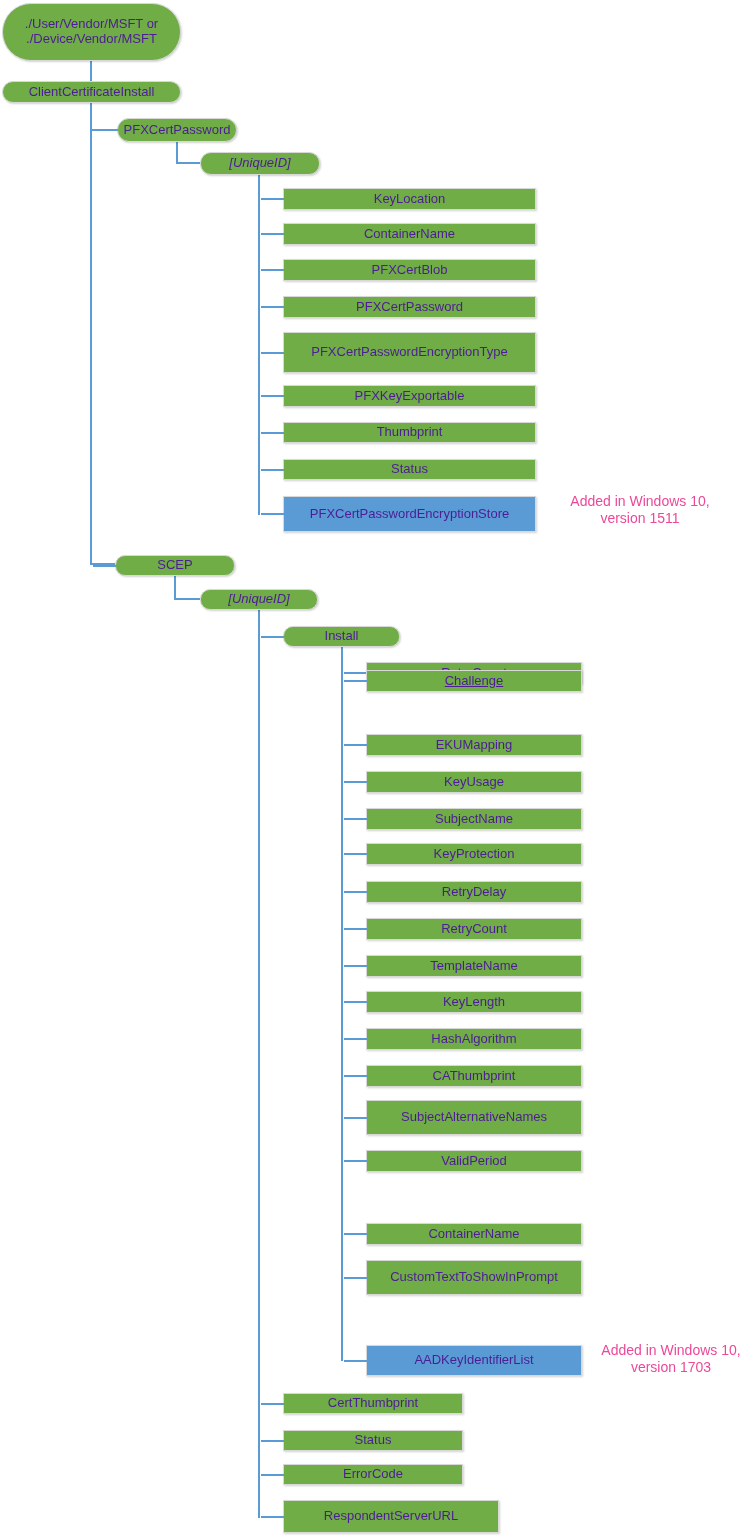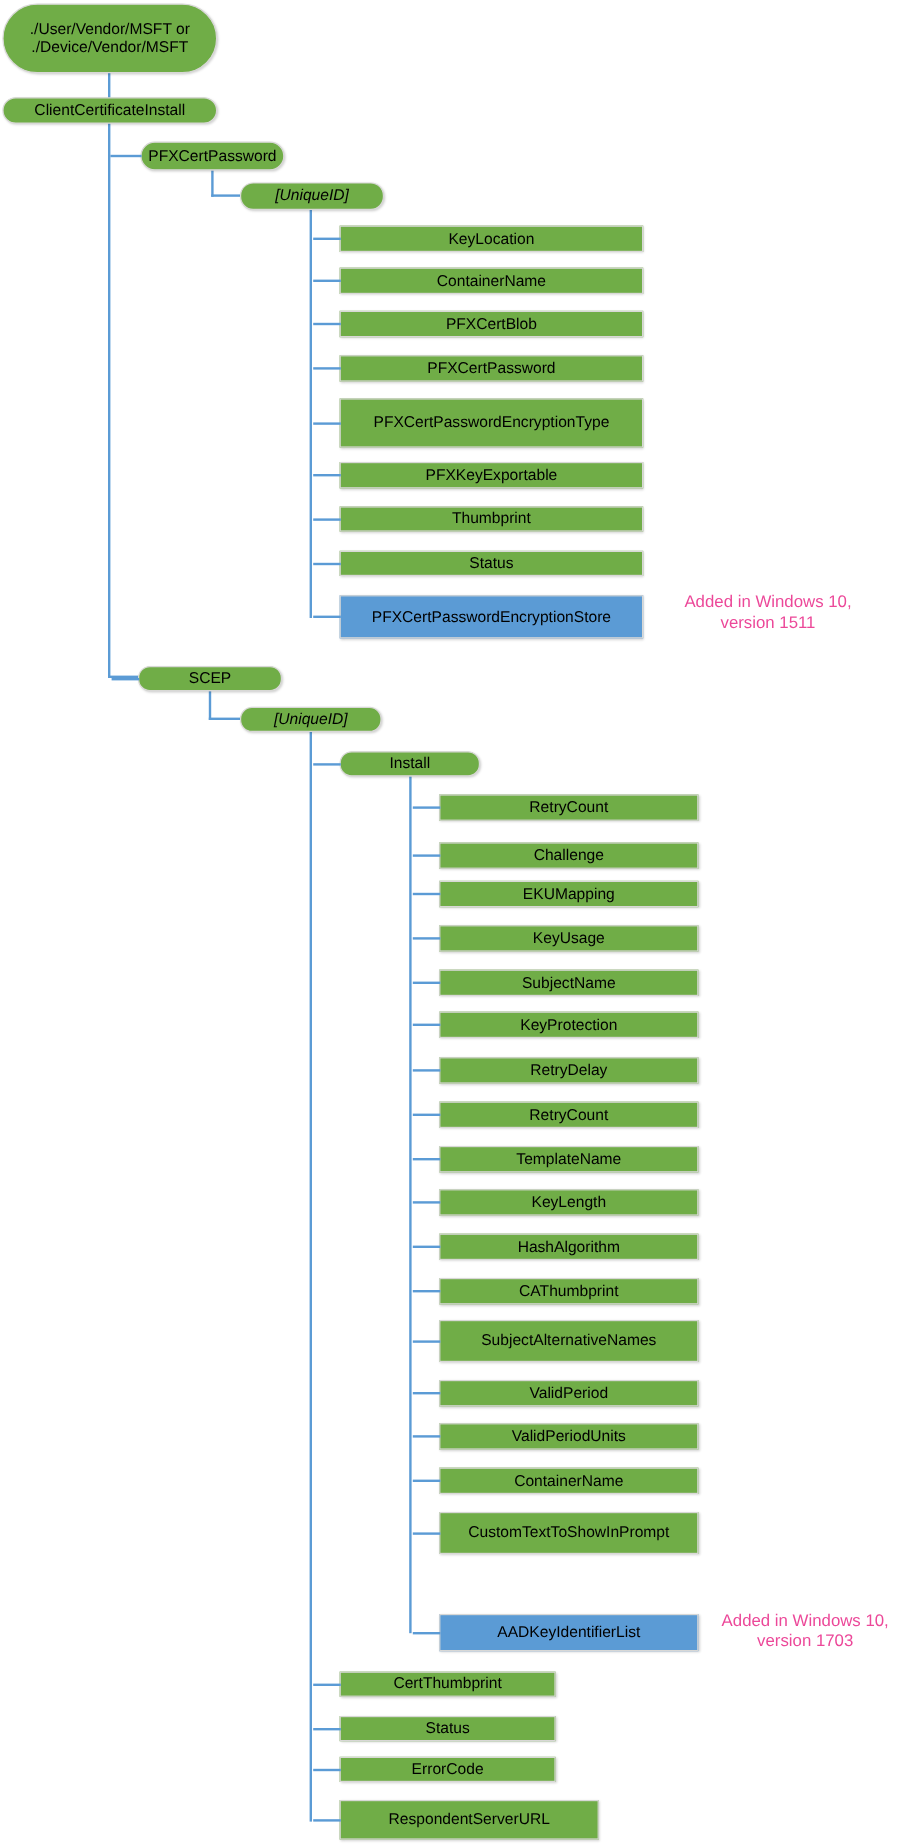--- a/index.html
+++ b/index.html
@@ -1,20 +1,20 @@
 <!DOCTYPE html>
 <html><head>
 <meta charset="utf-8">
 <style>
   html,body{margin:0;padding:0;background:#ffffff;}
   .canvas{position:relative;width:751px;height:1537px;background:#ffffff;
           font-family:"Liberation Sans",sans-serif;overflow:hidden;}
   .line{position:absolute;background:#5B9BD5;}
   .node{position:absolute;display:flex;align-items:center;justify-content:center;
-        color:#000000;font-size:13px;line-height:1.15;text-align:center;
+        color:#4c1d95;font-size:13px;line-height:1.15;text-align:center;
         background:#70AD47;border:1px solid #d8d8d6;box-sizing:border-box;
         box-shadow:1px 1px 2px rgba(0,0,0,0.18);}
   .node.blue{background:#5B9BD5;}
   .pill{flex-direction:column;}
   .italic{font-style:italic;}
   .stub::before{content:"";position:absolute;right:100%;top:calc(50% - 1px);
         width:var(--stub,23px);height:2px;background:#5B9BD5;}
   .note{position:absolute;color:#ec4899;font-size:14px;line-height:17px;
         text-align:center;font-weight:500;}
 </style>
@@ -60,34 +60,33 @@
     <div>version 1511</div>
   </div>
 
   <div class="node pill stub" style="left:115px;top:555px;width:120px;height:21px;border-radius:10px;--stub:23px;">SCEP</div>
 
   <div class="node pill italic" style="left:200px;top:589px;width:118px;height:21px;border-radius:10px;">[UniqueID]</div>
 
   <div class="node pill stub" style="left:283px;top:626px;width:117px;height:21px;border-radius:10px;--stub:23px;">Install</div>
 
   <div class="node stub" style="left:366px;top:662px;width:216px;height:22px;">RetryCount</div>
-  <div class="node stub" style="left:366px;top:702px;width:216px;height:22px;">Challenge</div>
+  <div class="node stub" style="left:366px;top:670px;width:216px;height:22px;text-decoration:underline;">Challenge</div>
   <div class="node stub" style="left:366px;top:734px;width:216px;height:22px;">EKUMapping</div>
   <div class="node stub" style="left:366px;top:771px;width:216px;height:22px;">KeyUsage</div>
   <div class="node stub" style="left:366px;top:808px;width:216px;height:22px;">SubjectName</div>
   <div class="node stub" style="left:366px;top:843px;width:216px;height:22px;">KeyProtection</div>
   <div class="node stub" style="left:366px;top:881px;width:216px;height:22px;">RetryDelay</div>
   <div class="node stub" style="left:366px;top:918px;width:216px;height:22px;">RetryCount</div>
   <div class="node stub" style="left:366px;top:955px;width:216px;height:22px;">TemplateName</div>
   <div class="node stub" style="left:366px;top:991px;width:216px;height:22px;">KeyLength</div>
   <div class="node stub" style="left:366px;top:1028px;width:216px;height:22px;">HashAlgorithm</div>
   <div class="node stub" style="left:366px;top:1065px;width:216px;height:22px;">CAThumbprint</div>
   <div class="node stub" style="left:366px;top:1100px;width:216px;height:35px;">SubjectAlternativeNames</div>
   <div class="node stub" style="left:366px;top:1150px;width:216px;height:22px;">ValidPeriod</div>
-  <div class="node stub" style="left:366px;top:1186px;width:216px;height:22px;">ValidPeriodUnits</div>
   <div class="node stub" style="left:366px;top:1223px;width:216px;height:22px;">ContainerName</div>
   <div class="node stub" style="left:366px;top:1260px;width:216px;height:35px;">CustomTextToShowInPrompt</div>
   <div class="node blue stub" style="left:366px;top:1345px;width:216px;height:31px;">AADKeyIdentifierList</div>
 
   <div class="note" style="left:586px;top:1342px;width:170px;">
     <div>Added in Windows 10,</div>
     <div>version 1703</div>
   </div>
 
   <div class="node stub" style="left:283px;top:1393px;width:180px;height:21px;">CertThumbprint</div>

